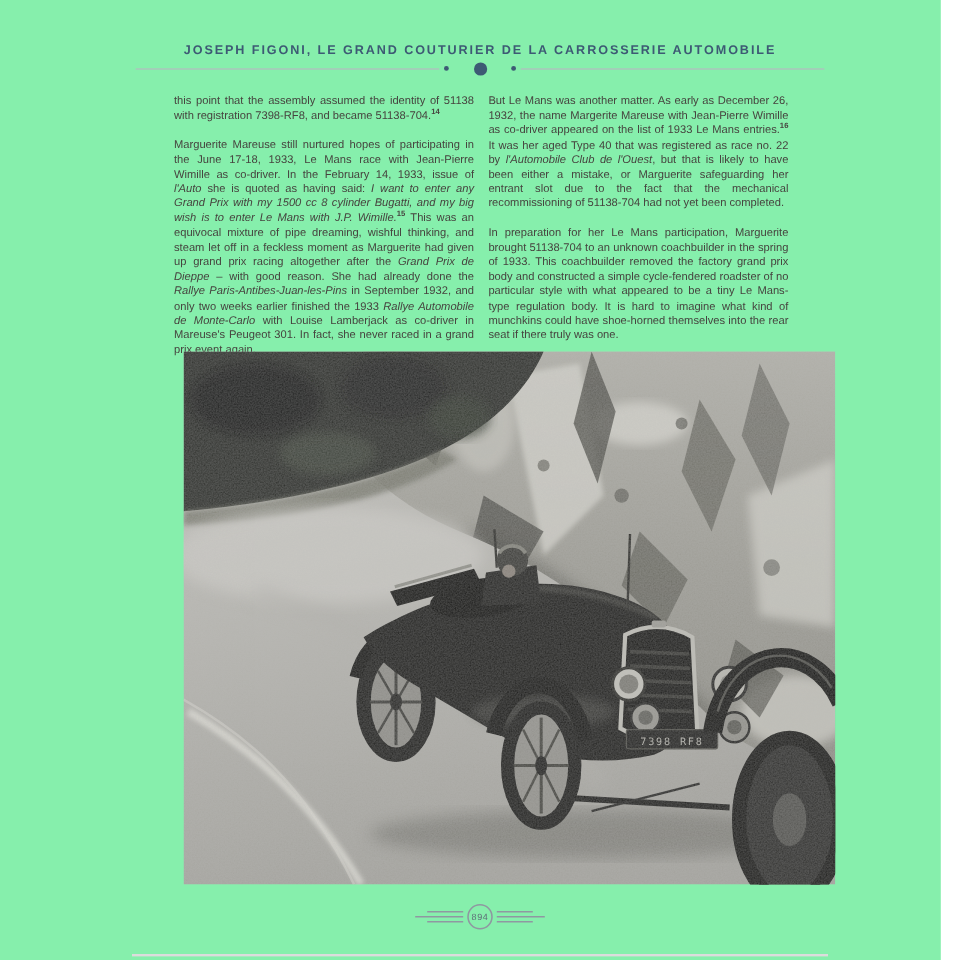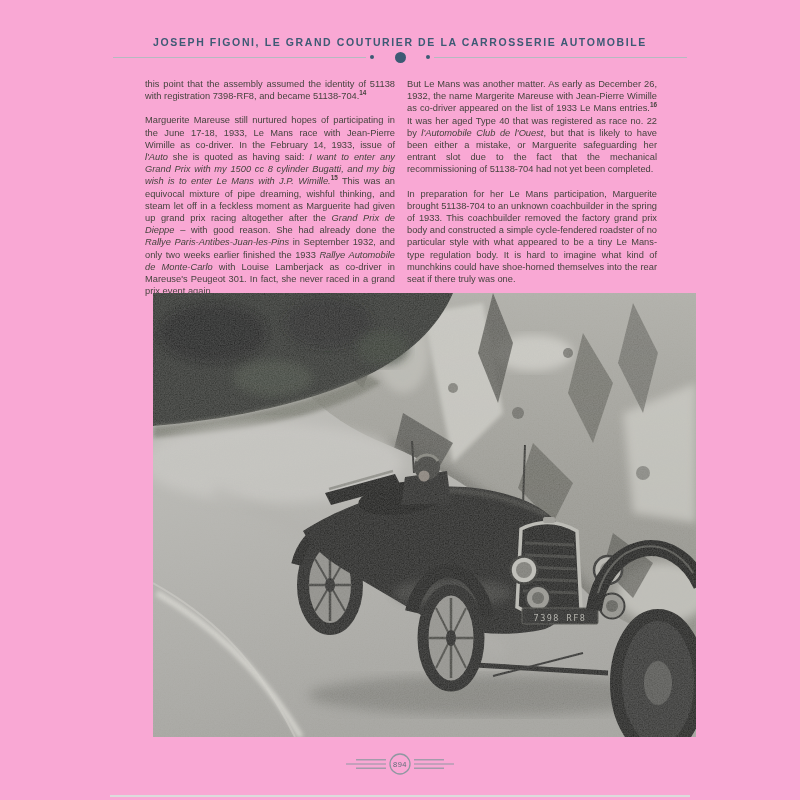--- a/index.html
+++ b/index.html
@@ -1,19 +1,18 @@
 <!DOCTYPE html>
 <html><head>
 <meta charset="utf-8">
 <style>
   html,body{margin:0;padding:0;background:#ffffff;}
   .page{
-    position:relative;width:784px;height:800px;background:#f9a8d4;overflow:hidden;
+    position:relative;width:784px;height:800px;background:#86efac;overflow:hidden;
     font-family:"Liberation Sans","DejaVu Sans",sans-serif;
-    padding-left:16px;
   }
   .title{
     position:absolute;top:36px;left:0;width:800px;text-align:center;
     font-size:10.5px;font-weight:bold;letter-spacing:1.6px;color:#3d5a74;
   }
   .rule-seg{position:absolute;top:56.5px;height:1.2px;background:#b5bac0;}
   .rule-left{left:113px;width:253px;}
   .rule-right{left:434px;width:253px;}
   .dot{position:absolute;border-radius:50%;background:#3d5a74;}
   .dot-big{width:11px;height:11px;left:394.5px;top:51.5px;}

